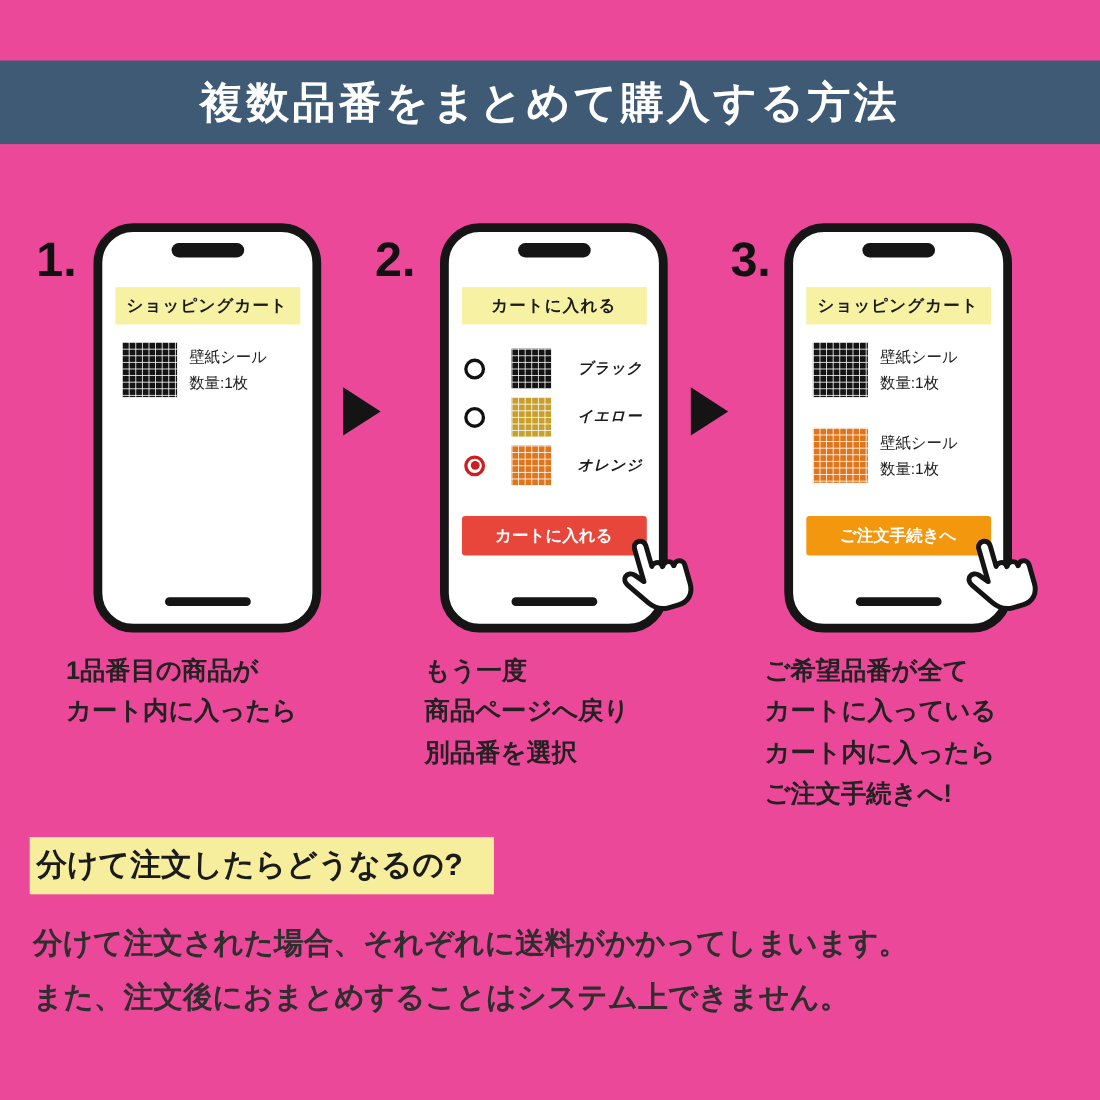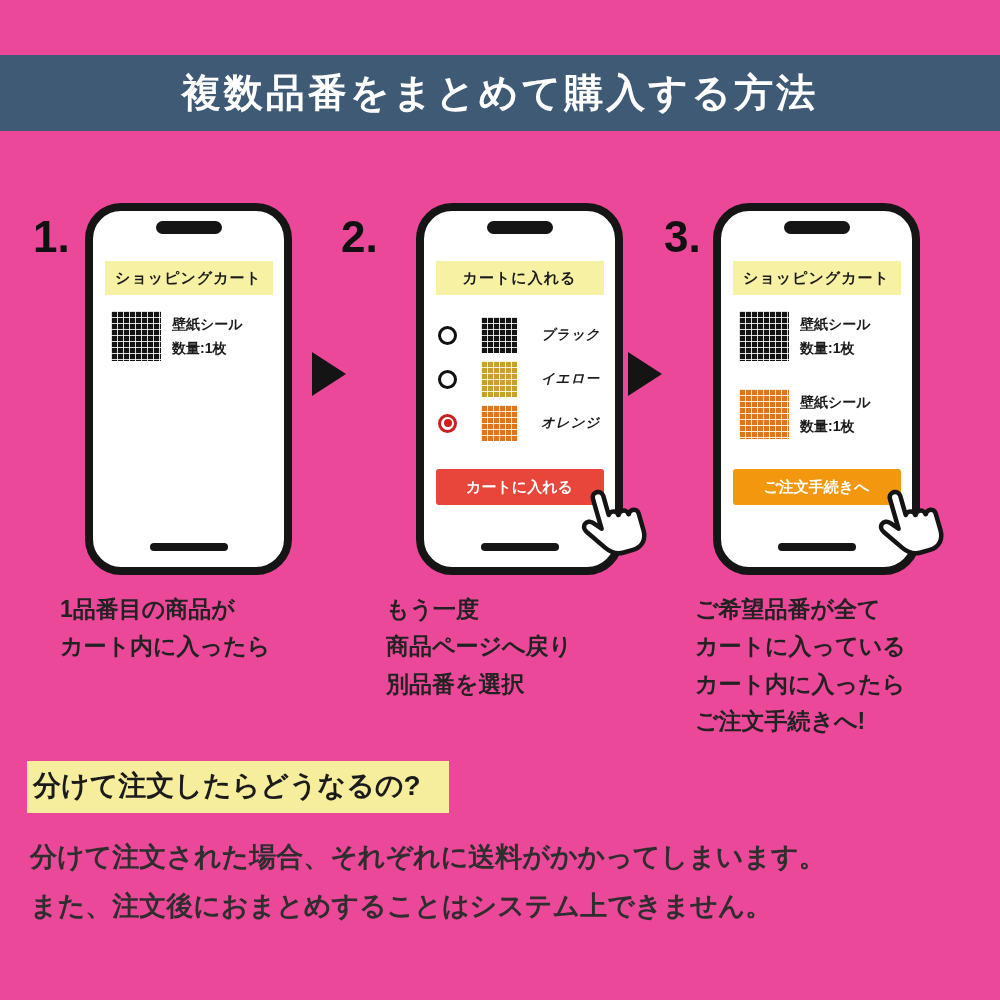--- a/index.html
+++ b/index.html
@@ -22,21 +22,21 @@
   .arrow { position:absolute; width:0; height:0;
            border-top:22px solid transparent; border-bottom:22px solid transparent;
            border-left:34px solid #141414; }
   .a1 { left:312px; top:352px; }
   .a2 { left:628px; top:352px; }
 
   
   .phone { position:absolute; width:207px; height:372px; background:#fff;
            border:8px solid #151515; border-radius:36px; }
   .p1 { left:85px;  top:203px; }
-  .p2 { left:416px; top:203px;padding-left:30px; }
+  .p2 { left:400px; top:203px;padding-left:30px; }
   .p3 { left:713px; top:203px; }
   .notch { position:absolute; top:10px; left:50%; transform:translateX(-50%);
            width:66px; height:13px; background:#151515; border-radius:8px; }
   .home-bar { position:absolute; bottom:16px; left:50%; transform:translateX(-50%);
               width:78px; height:8px; background:#151515; border-radius:4px; }
   .phone-header { position:absolute; top:50px; left:50%; transform:translateX(-50%);
                   width:168px; height:34px; background:#f7f1a3; display:flex;
                   align-items:center; justify-content:center; font-size:15px;
                   font-weight:800; white-space:nowrap; letter-spacing:1px;text-align:center; }
 
@@ -47,21 +47,21 @@
               linear-gradient(to bottom, rgba(255,255,255,.85) 1px, transparent 1px);
             background-size:6px 6px; }
   .swatch-black  { background-color:#141414; }
   .swatch-yellow { background-color:#c9a02e; }
   .swatch-orange { background-color:#e0761c; }
   .swatch-lg { width:50px; height:50px; }
   .swatch-sm { width:36px; height:36px; }
 
   
   .cart-item { position:absolute; left:18px; display:flex; align-items:center; gap:11px; }
-  .item-text { font-size:14px; font-weight:700; line-height:1.75; white-space:pre-line; }
+  .item-text { font-size:14px; font-weight:400; line-height:1.75; white-space:pre-line; }
   .ci-a { top:100px; }  .ci-b { top:178px; }
 
   
   .option { position:absolute; left:14px; display:flex; align-items:center; gap:24px;font-style:italic; }
   .o1 { top:106px; } .o2 { top:150px; } .o3 { top:194px; }
   .radio { width:19px; height:19px; border:3px solid #111; border-radius:50%;
            background:#fff; flex:0 0 auto; position:relative; }
   .radio.selected { border-color:#cc1f1f; }
   .radio.selected::after { content:""; position:absolute; left:50%; top:50%;
            transform:translate(-50%,-50%); width:8px; height:8px; border-radius:50%;

